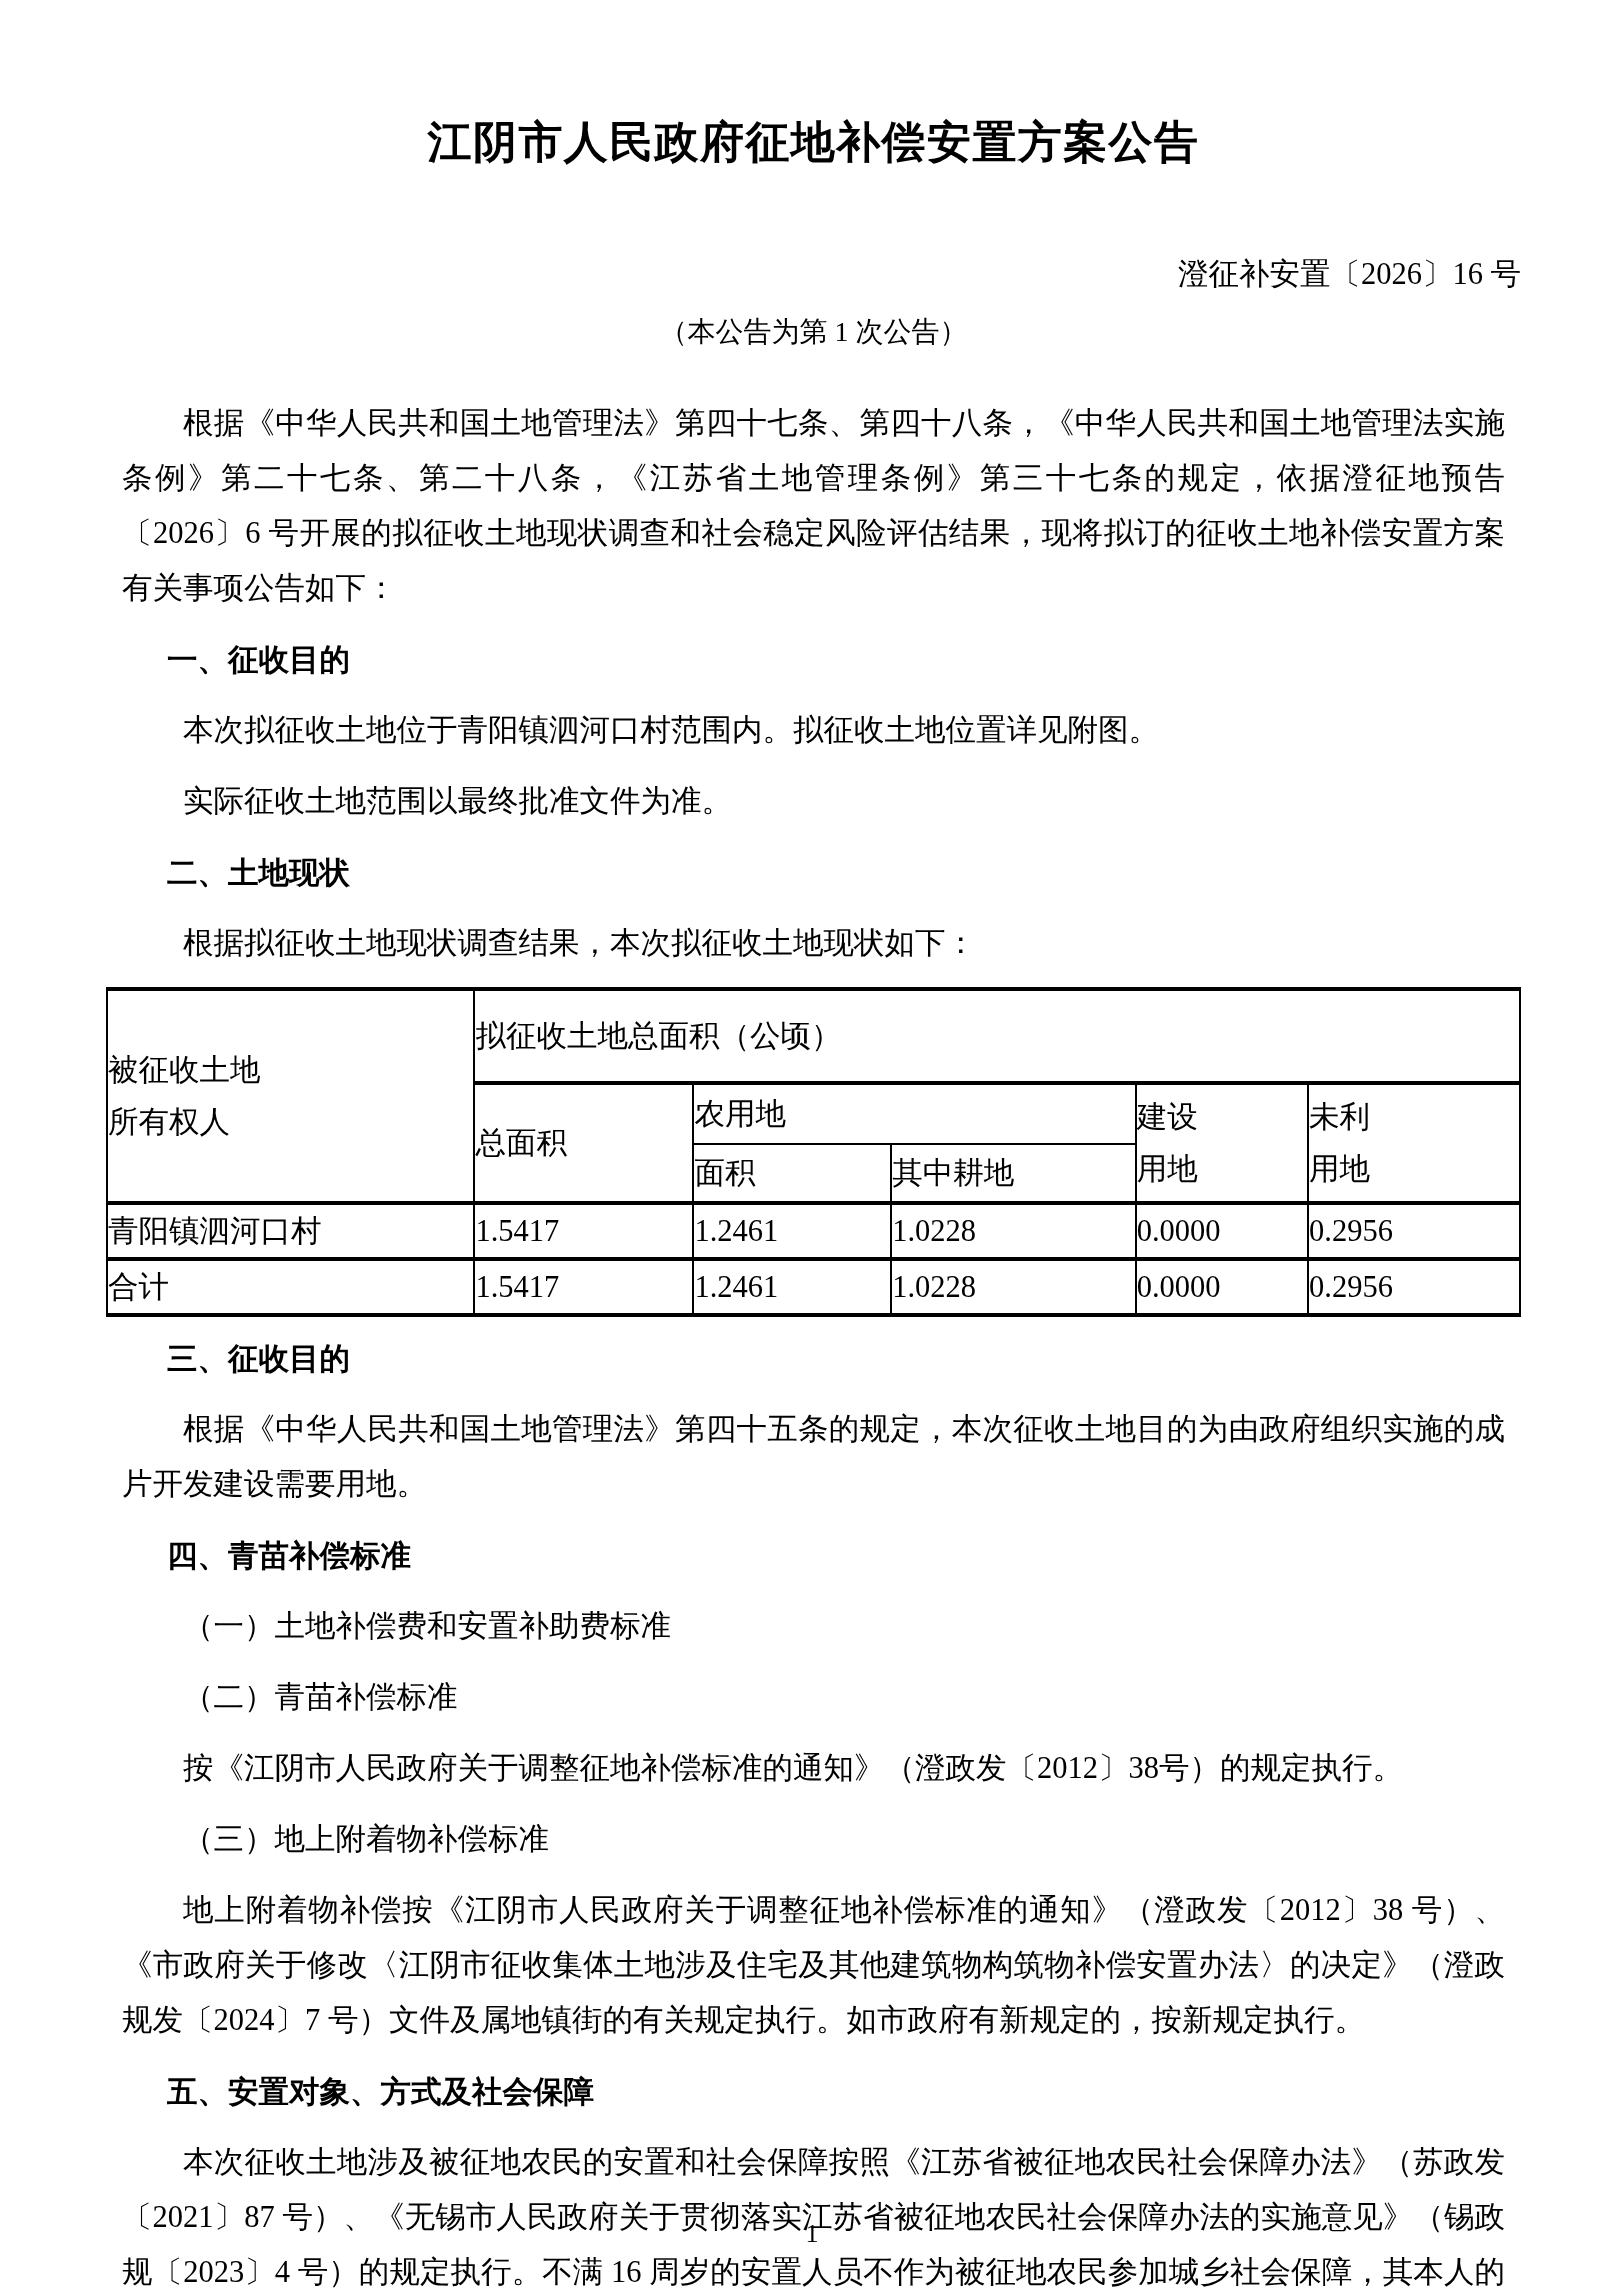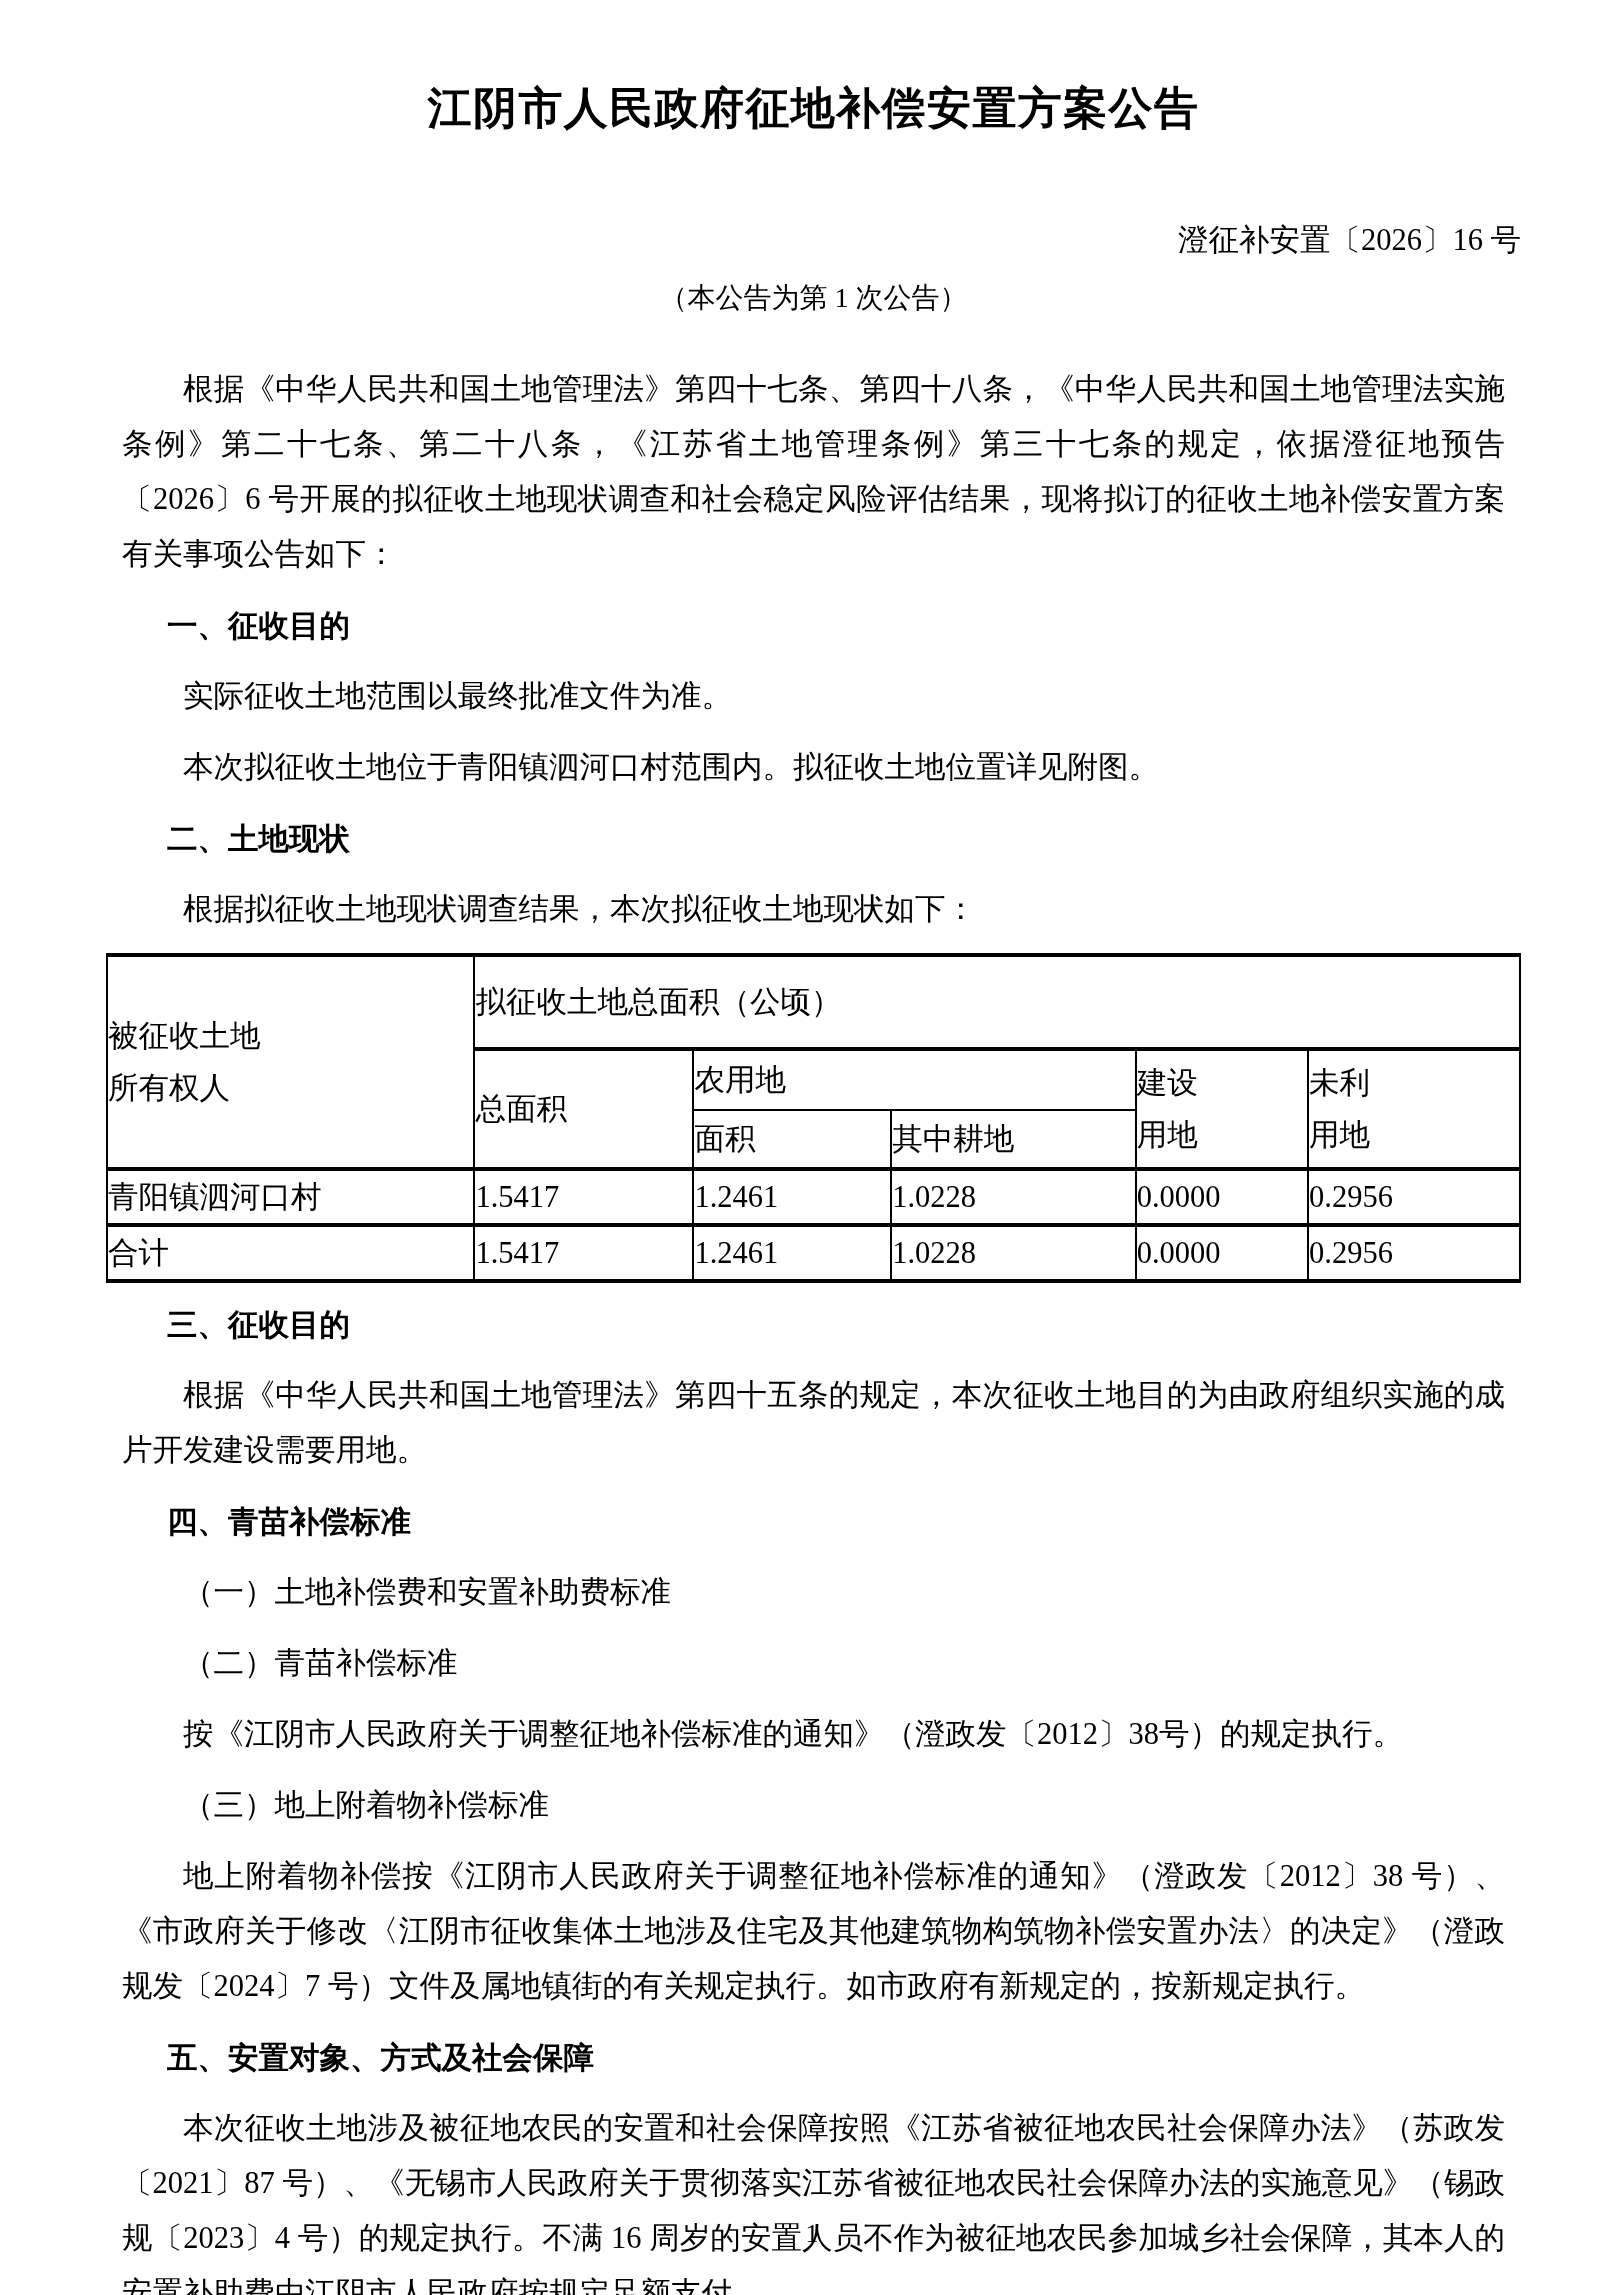--- a/index.html
+++ b/index.html
@@ -4,21 +4,21 @@
 <style>
   html,body { margin:0; padding:0; background:#ffffff; }
   .page {
     position: relative;
     width: 1624px;
     height: 2295px;
     background: #ffffff;
     color: #000;
     font-family: "Liberation Serif", "DejaVu Serif", serif;
     box-sizing: border-box;
-    padding: 82px 103px 0 106px;
+    padding: 116px 103px 0 106px;
     overflow: hidden;
   }
   .doc-title {
     margin: 0;
     text-align: center;
     font-size: 44px;
     line-height: 53px;
     font-weight: bold;
     letter-spacing: 1.4px;
   }
@@ -87,22 +87,22 @@
   <h1 class="doc-title">江阴市人民政府征地补偿安置方案公告</h1>
 
   <div class="doc-number">澄征补安置〔2026〕16 号</div>
   <div class="doc-note">（本公告为第 1 次公告）</div>
 
   <div class="bodytext">
 
     <p class="intro">根据《中华人民共和国土地管理法》第四十七条、第四十八条，《中华人民共和国土地管理法实施条例》第二十七条、第二十八条，《江苏省土地管理条例》第三十七条的规定，依据澄征地预告〔2026〕6 号开展的拟征收土地现状调查和社会稳定风险评估结果，现将拟订的征收土地补偿安置方案有关事项公告如下：</p>
 
     <h2>一、征收目的</h2>
+    <p>本次拟征收土地位于青阳镇泗河口村范围内。拟征收土地位置详见附图。</p>
     <p>实际征收土地范围以最终批准文件为准。</p>
-    <p>本次拟征收土地位于青阳镇泗河口村范围内。拟征收土地位置详见附图。</p>
 
     <h2>二、土地现状</h2>
     <p>根据拟征收土地现状调查结果，本次拟征收土地现状如下：</p>
 
     <table class="land">
       <colgroup>
         <col style="width:26%">
         <col style="width:15.5%">
         <col style="width:14%">
         <col style="width:17.3%">

